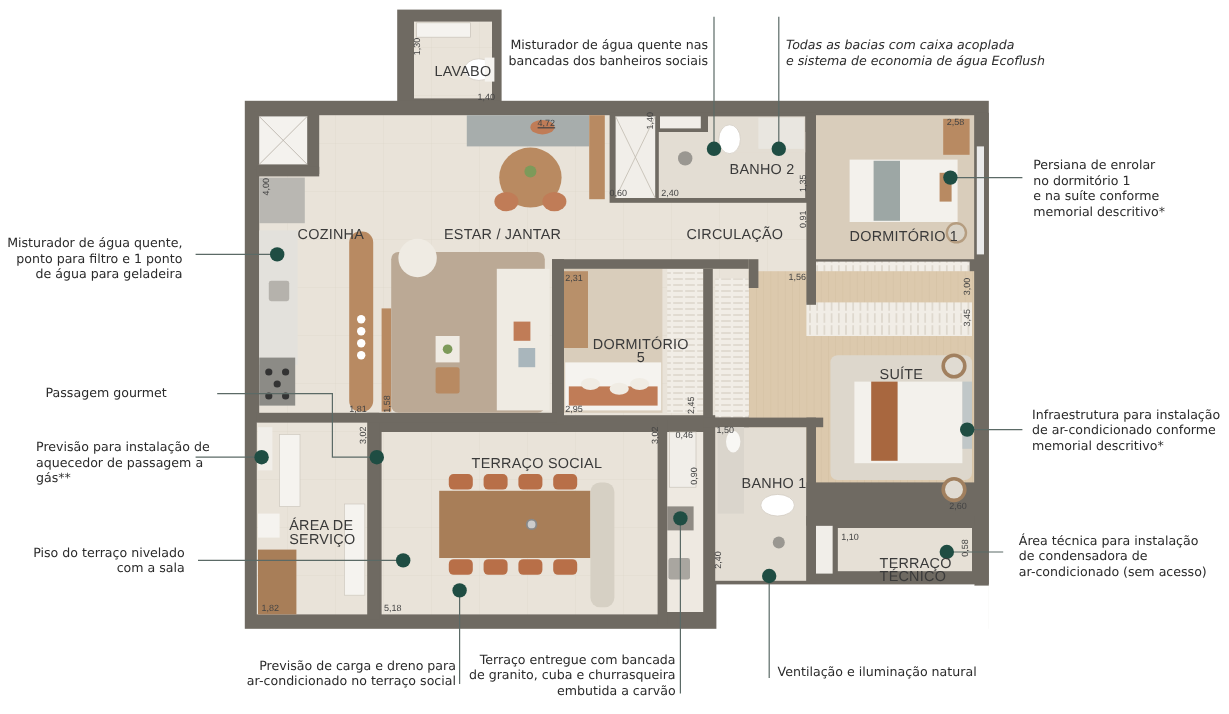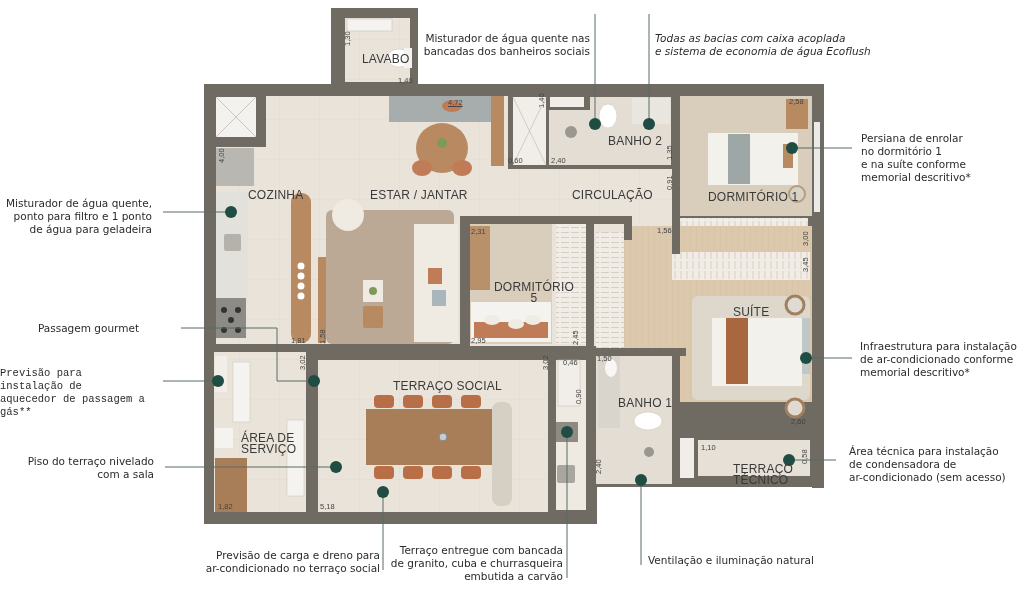--- a/index.html
+++ b/index.html
@@ -278,21 +278,21 @@
 <div class="dim" style="left:791px;top:417px;">2,60</div>
 <div class="dim" style="left:701px;top:443px;">1,10</div>
 <div class="dim v" style="left:800px;top:464px;">0,58</div>
 <div class="dim" style="left:218px;top:502px;">1,82</div>
 <div class="dim" style="left:320px;top:502px;">5,18</div>
 
 <div class="callout r" style="right:872px;top:197px;width:170px;">Misturador de água quente,
 ponto para filtro e 1 ponto
 de água para geladeira</div>
 <div class="callout r" style="right:885px;top:322px;width:150px;">Passagem gourmet</div>
-<div class="callout" style="left:0;top:367px;width:150px;font-family:Liberation Mono, monospace;">Previsão para instalação de
+<div class="callout" style="left:30px;top:367px;width:150px;">Previsão para instalação de
 aquecedor de passagem a
 gás**</div>
 <div class="callout r" style="right:870px;top:455px;width:160px;">Piso do terraço nivelado
 com a sala</div>
 <div class="callout r" style="left:420px;top:32px;width:170px;">Misturador de água quente nas
 bancadas dos banheiros sociais</div>
 <div class="callout" style="left:655px;top:32px;width:230px;font-style:italic;">Todas as bacias com caixa acoplada
 e sistema de economia de água Ecoflush</div>
 <div class="callout" style="left:861px;top:132px;width:140px;">Persiana de enrolar
 no dormitório 1

